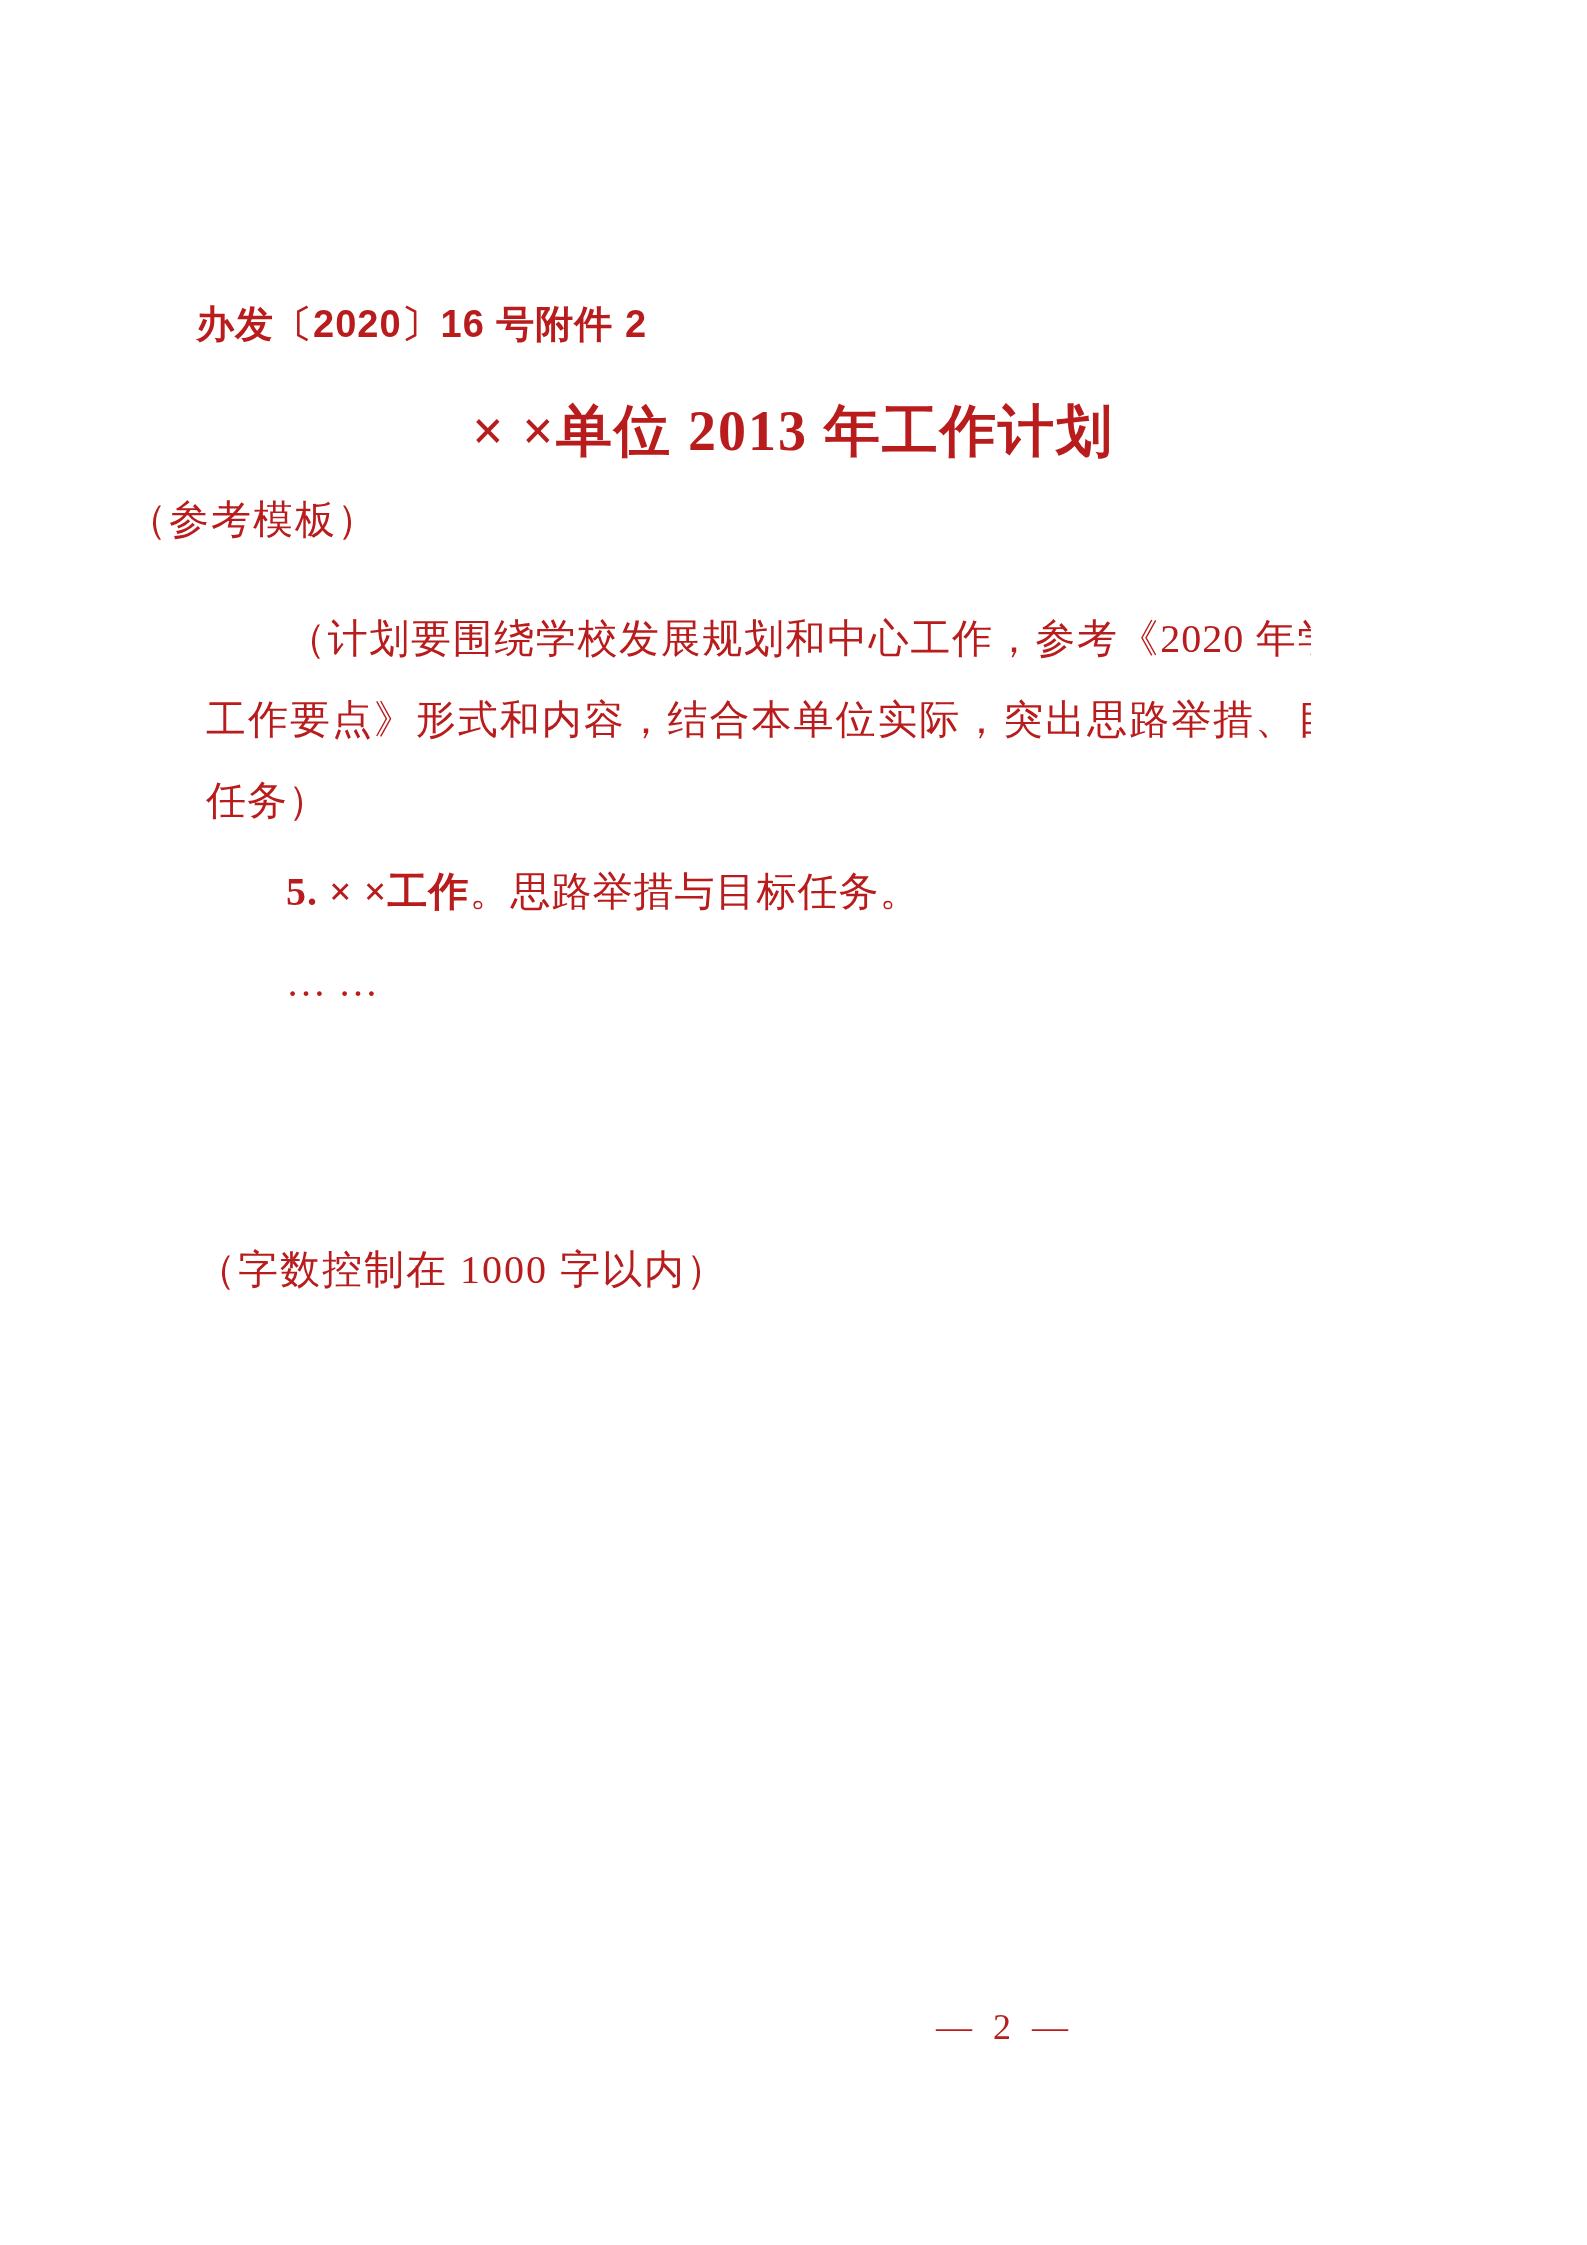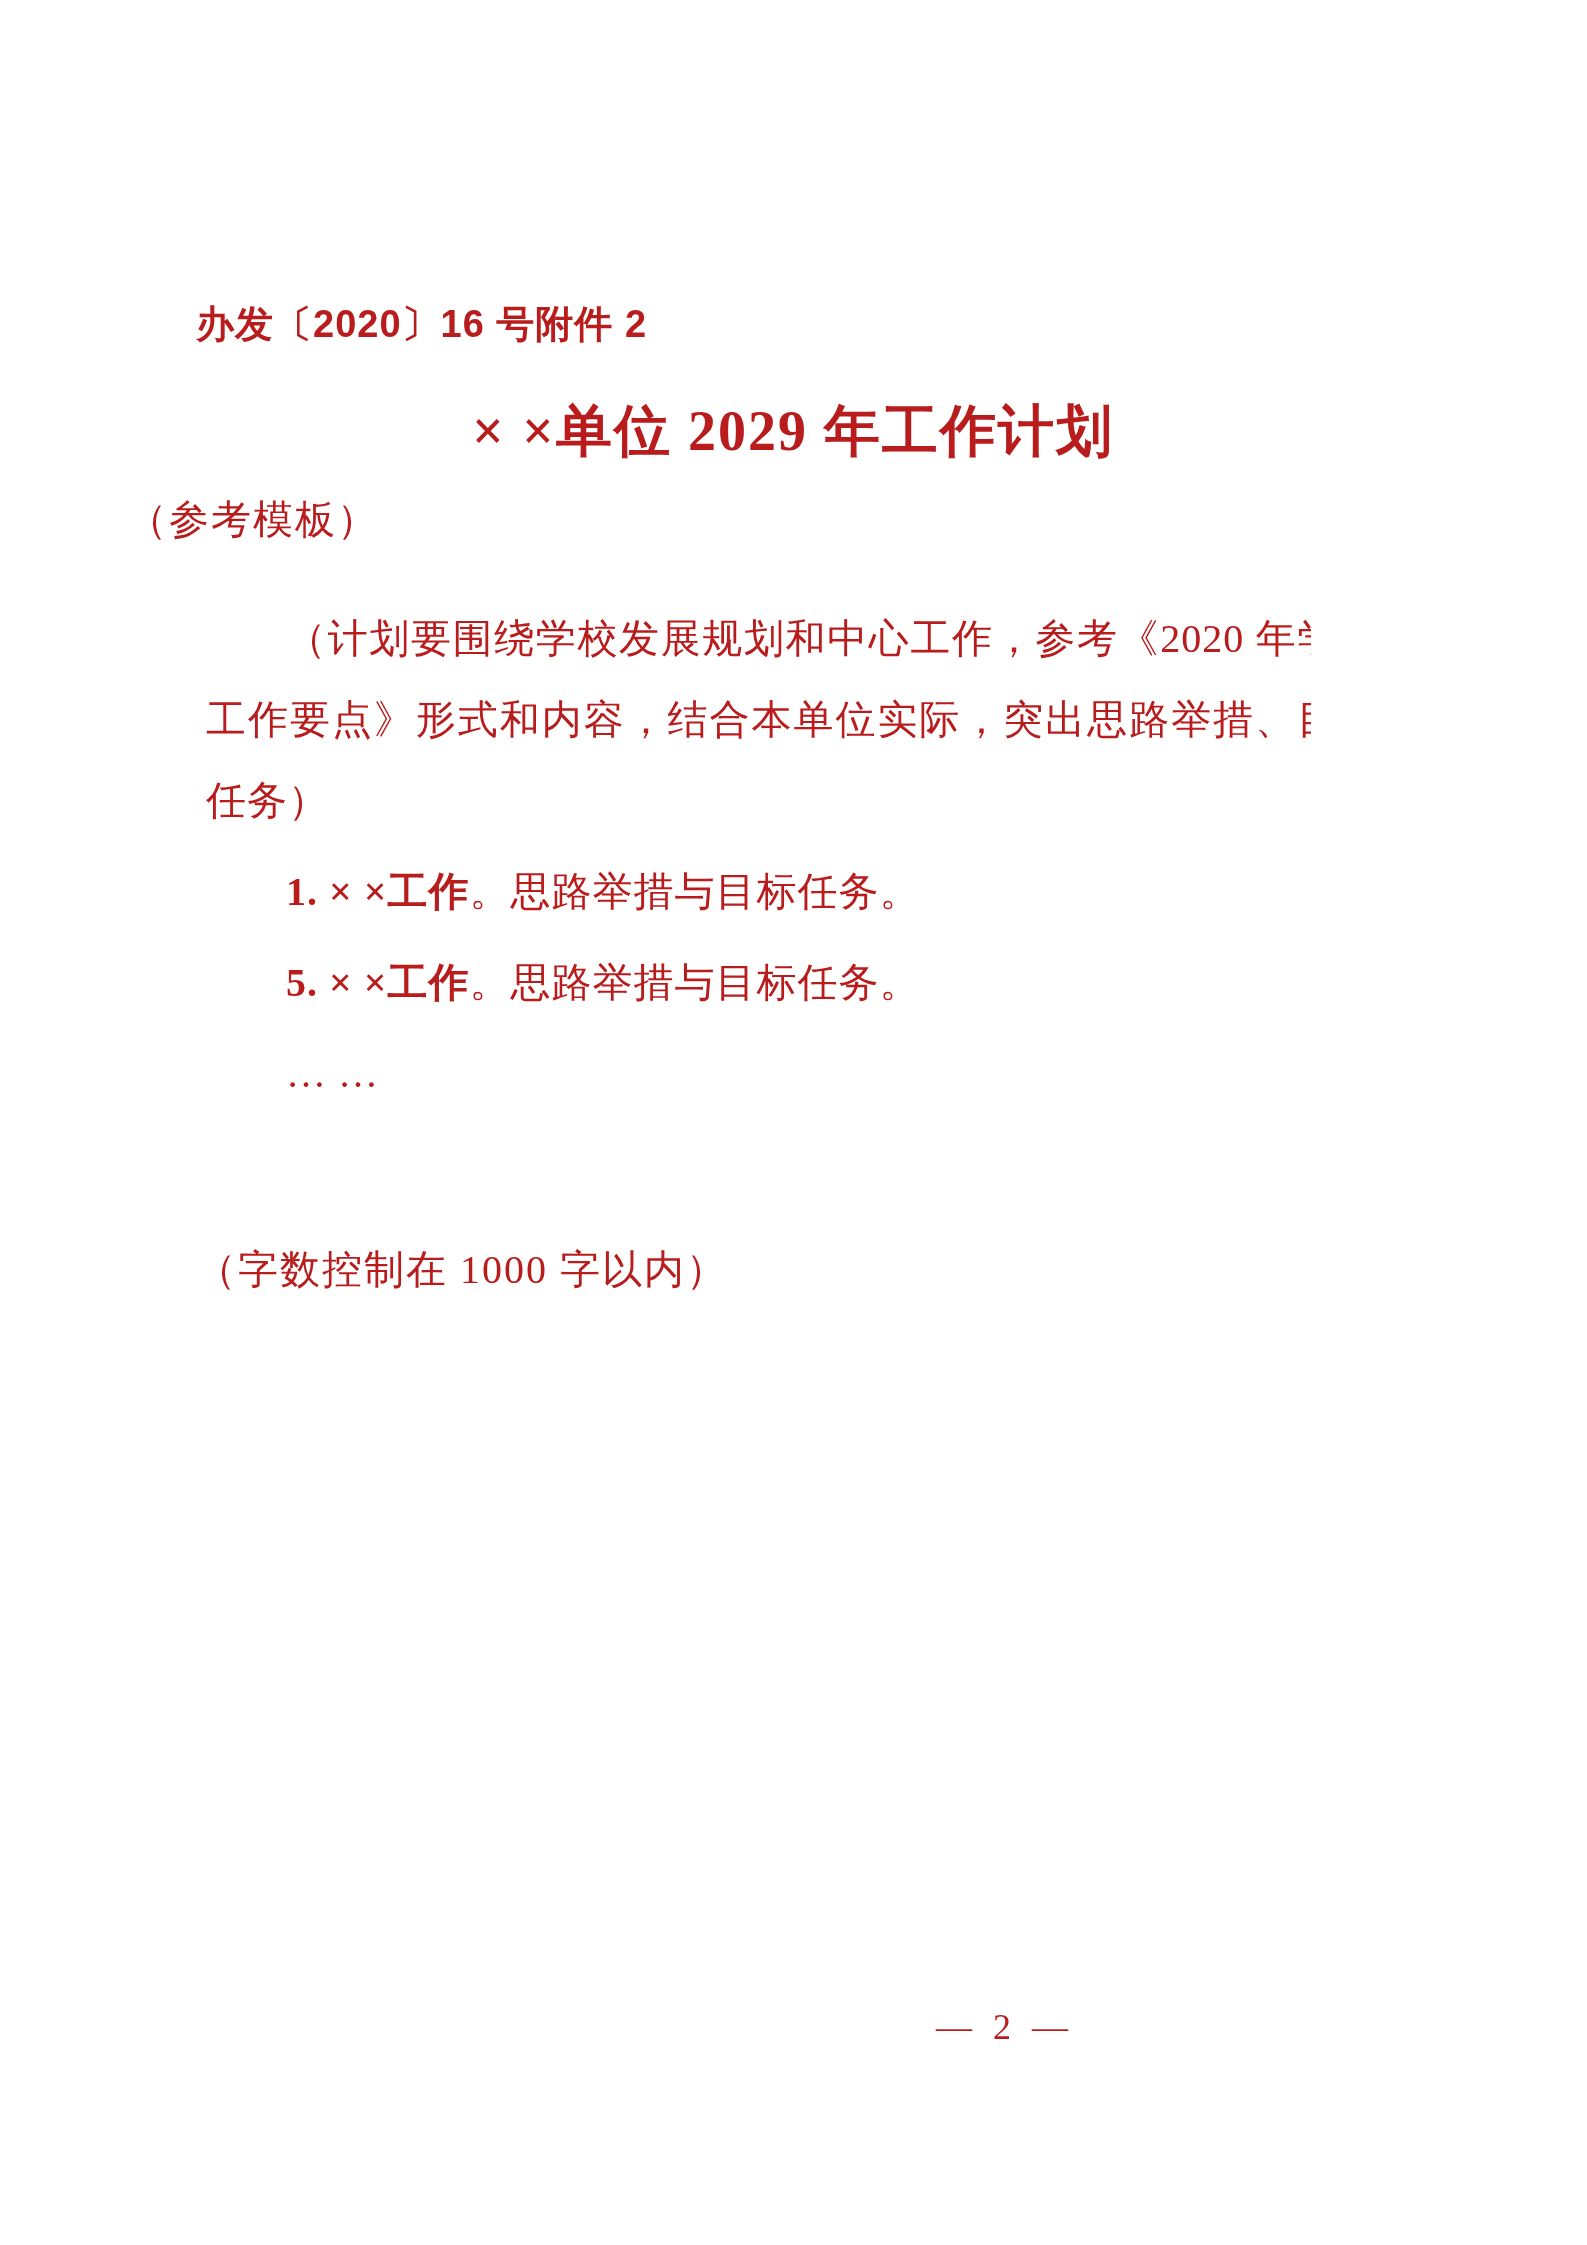--- a/index.html
+++ b/index.html
@@ -99,29 +99,28 @@
     white-space: nowrap;
   }
 </style>
 </head>
 <body>
 
 <div class="page">
 
   <div class="doc-ref">办发〔2020〕16 号附件 2</div>
 
-  <h1 class="doc-title">× ×单位 2029 年工作计划</h1>
+  <h1 class="doc-title">× ×单位 2013 年工作计划</h1>
 
   <div class="doc-subtitle">（参考模板）</div>
 
   <div class="doc-body">
 
     <p class="intro">（计划要围绕学校发展规划和中心工作，参考《2020 年学校工作要点》形式和内容，结合本单位实际，突出思路举措、目标任务）</p>
 
-    <p class="list-item"><span class="item-label">1. × ×工作</span><span>。思路举措与目标任务。</span></p>
 
     <p class="list-item"><span class="item-label">5. × ×工作</span><span>。思路举措与目标任务。</span></p>
 
     <p class="ellipsis-line">… …</p>
 
   </div>
 
   <div class="note">（字数控制在 1000 字以内）</div>
 
   <div class="page-number">— 2 —</div>

